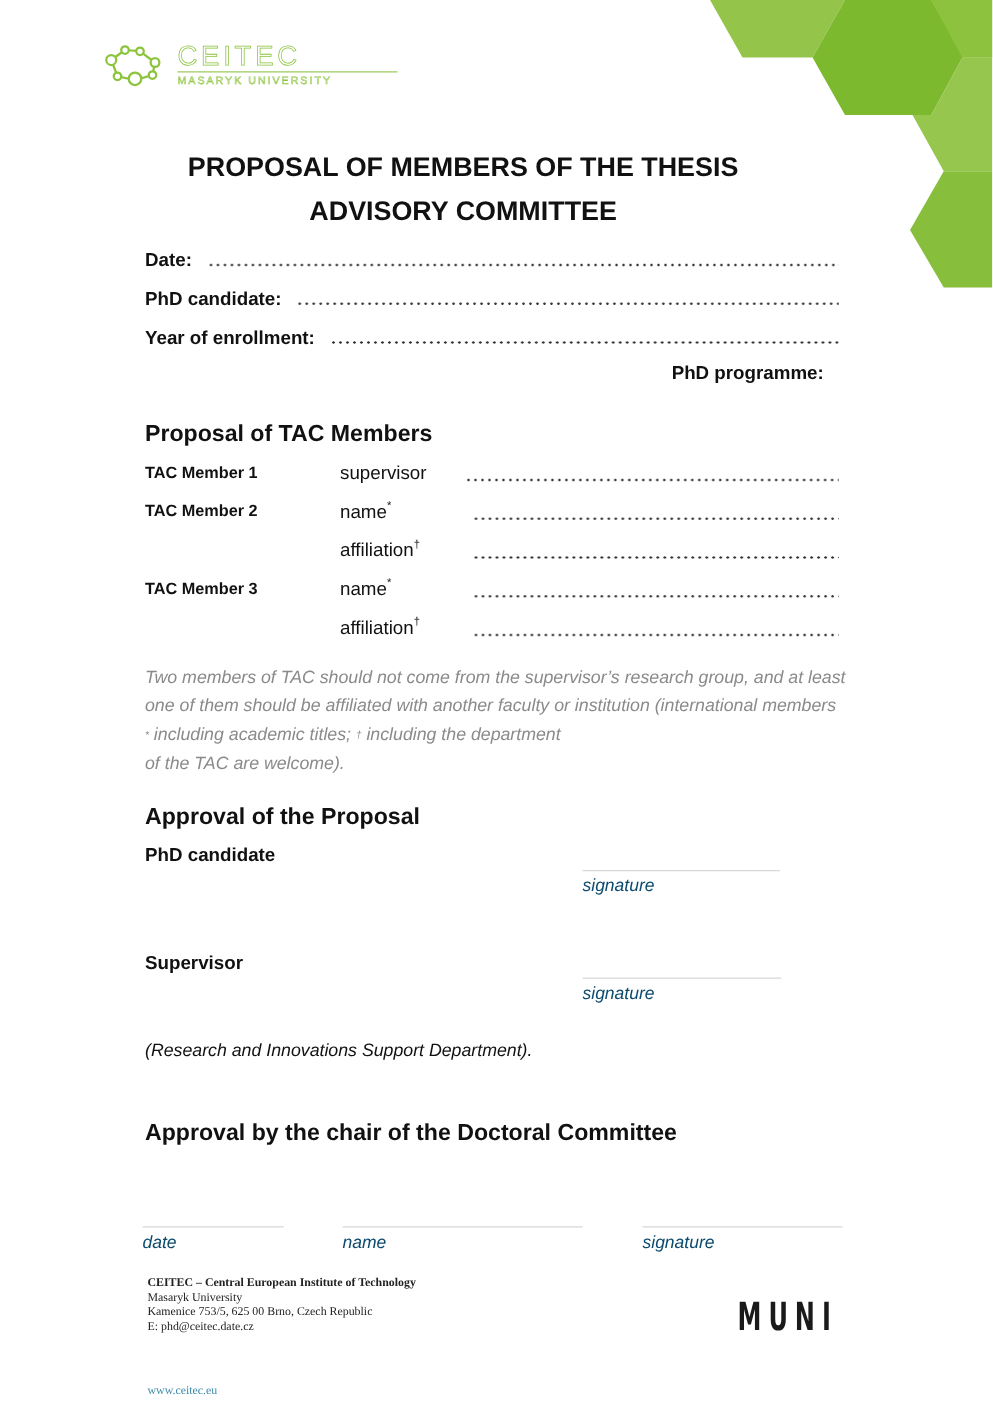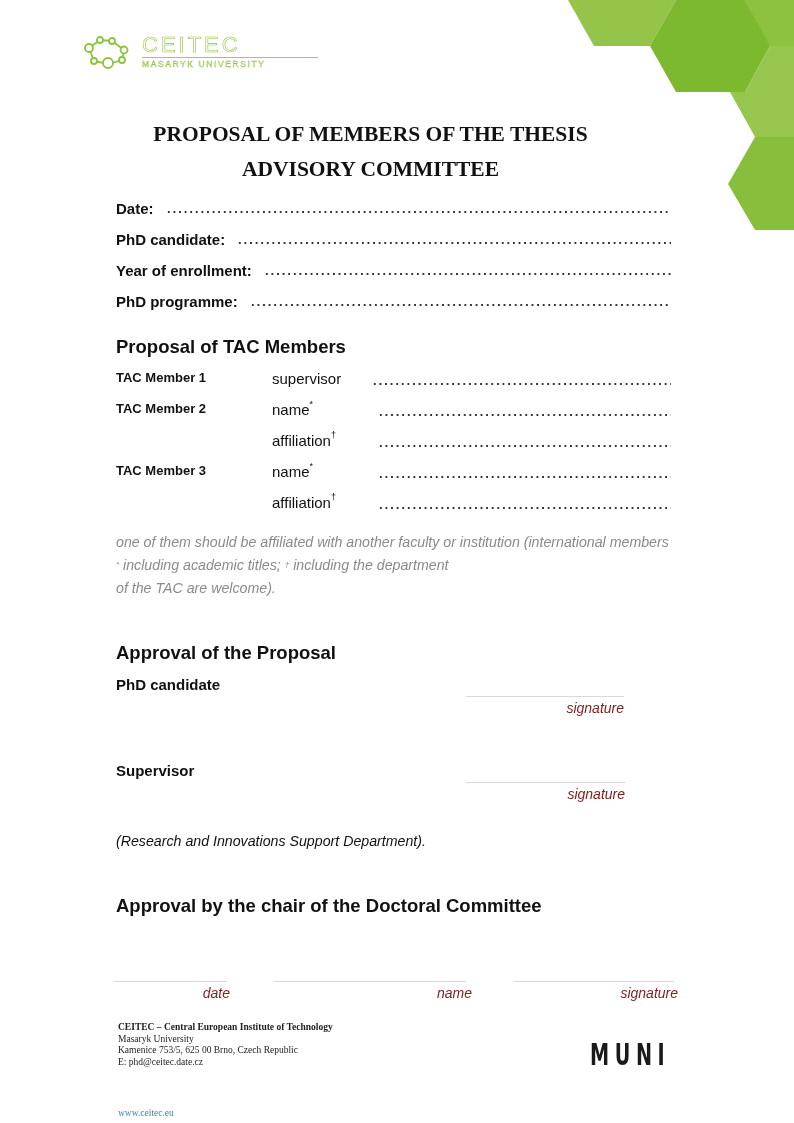--- a/index.html
+++ b/index.html
@@ -12,21 +12,21 @@
     .logo { left: 82px; top: 32px; width: 240px; height: 40px; }
     .logo-word { position: absolute; left: 60px; top: 0px; font-size: 22px; letter-spacing: 3px; color: #8cc43d; font-weight: normal;
       -webkit-text-stroke: 0.6px #8cc43d; color: transparent; }
     .logo-rule { position: absolute; left: 60px; top: 25px; width: 176px; height: 1px; background: #9ccc5c; }
     .logo-sub { position: absolute; left: 60px; top: 27px; font-size: 8.5px; letter-spacing: 1.6px; color: transparent; -webkit-text-stroke: 0.45px #8cc43d; }
 
     
     .hex { position: absolute; }
 
     
-    .title { left: 0; width: 741px; text-align: center; font-weight: bold; font-size: 21.5px; color: #111; font-family: Liberation Serif, serif; }
+    .title { left: 0; width: 741px; text-align: center; font-weight: bold; font-size: 21.5px; color: #111; }
 
     .field-row { left: 116px; width: 555px; height: 20px; display: flex; align-items: flex-end; }
     .field-label { font-weight: bold; font-size: 15px; white-space: nowrap; margin-right: 12px; }
     .dots { flex: 1; height: 2px; margin-bottom: 4px;
       background-image: radial-gradient(circle, #333 0.9px, transparent 1.1px);
       background-size: 5.6px 2px; background-repeat: repeat-x; }
 
     .section-h { left: 116px; font-weight: bold; font-size: 18.5px; color: #111; }
 
     .tac-label { left: 116px; font-weight: bold; font-size: 13px; }
@@ -34,21 +34,21 @@
     .tac-sub sup { font-size: 9px; position: relative; top: -2px; vertical-align: top; }
     .tac-dots { height: 2px;
       background-image: radial-gradient(circle, #333 0.9px, transparent 1.1px);
       background-size: 5.6px 2px; background-repeat: repeat-x; }
 
     .note { left: 116px; width: 570px; font-style: italic; font-size: 14.2px; color: #8a8a8a; line-height: 23px; }
     .note sup { font-size: 8px; vertical-align: top; position: relative; top: -1px; }
 
     .sub-h { left: 116px; font-weight: bold; font-size: 15px; }
     .sig-line { height: 1px; background: #d8d8d8; }
-    .sig-cap { font-style: italic; font-size: 14px; text-align: right; color: #7f1d1d; }
+    .sig-cap { font-style: italic; font-size: 14px; text-align: left; color: #0c4a6e; }
 
     .submit-note { left: 116px; width: 570px; font-style: italic; font-size: 14.2px; color: #111; line-height: 23px; }
 
     .footer { left: 118px; top: 1022px; font-family: "Liberation Serif", serif; font-size: 9.5px; line-height: 11.5px; color: #222; }
     .footer .strong { font-weight: bold; }
     .footer .web { color: #3a88a8; margin-top: 40px; }
 
     .muni { left: 590px; top: 1036px; font-size: 31px; font-weight: bold; letter-spacing: 9px; color: #1a1a1a;
       font-family: "DejaVu Sans", sans-serif; transform: scaleX(0.62); transform-origin: left top; }
   </style>
@@ -90,21 +90,21 @@
   <span class="dots"></span>
 </div>
 <div class="abs field-row" style="top:228px;">
   <span class="field-label">PhD candidate:</span>
   <span class="dots"></span>
 </div>
 <div class="abs field-row" style="top:259px;">
   <span class="field-label">Year of enrollment:</span>
   <span class="dots"></span>
 </div>
-<div class="abs field-row" style="top:290px;">
+<div class="abs field-row" style="top:290px;flex-direction:column;">
   <span class="field-label">PhD programme:</span>
   <span class="dots"></span>
 </div>
 
 <div class="abs section-h" style="top:336px;">Proposal of TAC Members</div>
 
 <div class="abs tac-label" style="top:370px;">TAC Member 1</div>
 <div class="abs tac-sub" style="top:370px;">supervisor</div>
 <div class="abs tac-dots" style="left:372px;top:383px;width:299px;"></div>
 
@@ -116,20 +116,21 @@
 <div class="abs tac-dots" style="left:378px;top:445px;width:293px;"></div>
 
 <div class="abs tac-label" style="top:463px;">TAC Member 3</div>
 <div class="abs tac-sub" style="top:463px;"><span>name</span><sup>*</sup></div>
 <div class="abs tac-dots" style="left:378px;top:476px;width:293px;"></div>
 
 <div class="abs tac-sub" style="top:494px;"><span>affiliation</span><sup>†</sup></div>
 <div class="abs tac-dots" style="left:378px;top:507px;width:293px;"></div>
 
 <div class="abs note" style="top:531px;">
+  <div>Two members of TAC should not come from the supervisor’s research group, and at least</div>
   <div>one of them should be affiliated with another faculty or institution (international members</div>
   <div><sup>*</sup><span> including academic titles; </span><sup>†</sup><span> including the department</span></div>
   <div>of the TAC are welcome).</div>
 </div>
 
 <div class="abs section-h" style="top:642px;">Approval of the Proposal</div>
 <div class="abs sub-h" style="top:676px;">PhD candidate</div>
 <div class="abs sig-line" style="left:466px;top:696px;width:158px;"></div>
 <div class="abs sig-cap" style="left:466px;top:700px;width:158px;">signature</div>
 

